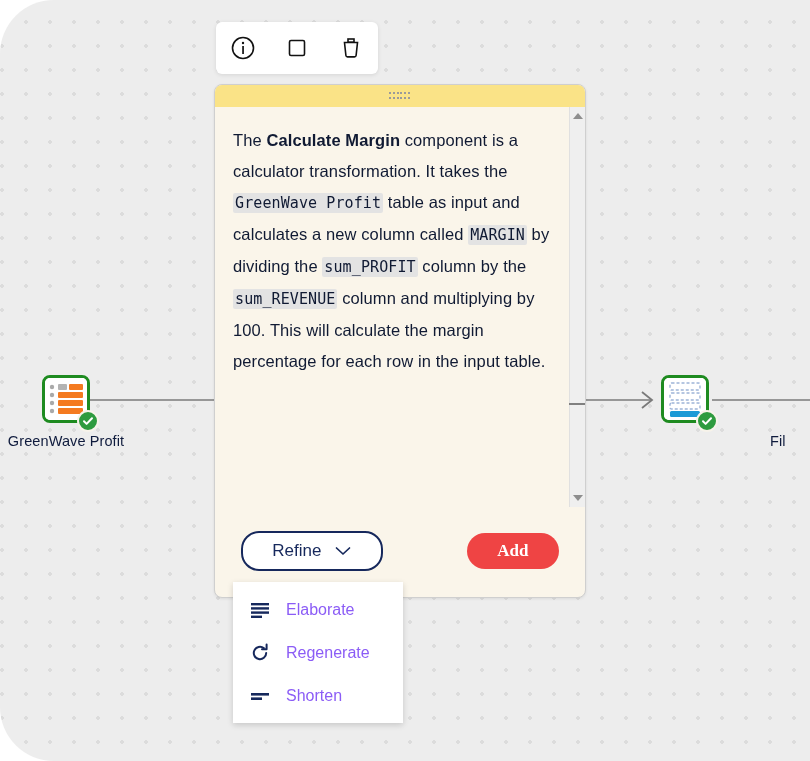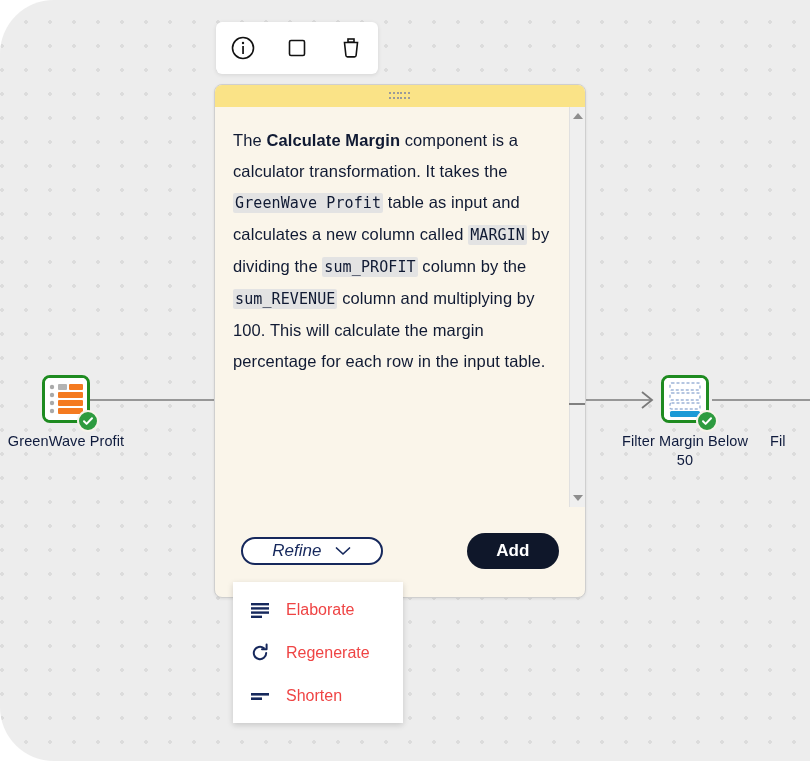--- a/index.html
+++ b/index.html
@@ -191,63 +191,62 @@
     position: absolute;
     left: 0; bottom: 0;
     width: 100%;
     height: 92px;
     display: flex;
     align-items: center;
     padding: 0 26px;
     gap: 84px;
   }
   .btn-refine {
-    width: 160px; height: 28px;
+    width: 160px; height: 40px;
     border-radius: 18px;
     border: 2px solid #16285c;
     background: #ffffff;
     color: #16285c;
     font-size: 17px;
     display: flex;
     align-items: center;
     justify-content: center;
     gap: 14px;
     cursor: pointer;
     font-family: "Liberation Sans", sans-serif;
-    font-style: italic;
   }
   .btn-add {
     width: 104px; height: 36px;
     border-radius: 18px;
     border: none;
-    background: #0f172a;
+    background: #ef4444;
     color: #ffffff;
     font-size: 17px;
     font-weight: bold;
     cursor: pointer;
-    font-family: Liberation Sans, sans-serif;
+    font-family: Liberation Serif, serif;
   }
 
   
   .dropdown {
     position: absolute;
     left: 233px; top: 582px;
     width: 170px;
     background: #ffffff;
     box-shadow: 0 2px 6px rgba(0,0,0,0.16);
     padding: 6px 0;
     z-index: 20;
   }
   .dd-item {
     height: 43px;
     display: flex;
     align-items: center;
     gap: 15px;
     padding: 0 0 0 16px;
-    color: #ef4444;
+    color: #8b5cf6;
     font-size: 16px;
     cursor: pointer;
   }
   .dd-ico {
     width: 22px; height: 22px;
     display: flex; align-items: center; justify-content: center;
     flex: 0 0 22px;
   }
 </style>
 </head>
@@ -332,22 +331,20 @@
           <rect x="6" y="25" width="30" height="6" rx="1.5" fill="none" stroke="#9db4d8" stroke-width="1.4" stroke-dasharray="3 2"></rect>
           <rect x="6" y="33" width="30" height="6" rx="1.5" fill="#1b9ad6"></rect>
         </svg>
       </div>
       <div class="node-badge">
         <svg width="12" height="12" viewBox="0 0 12 12">
           <polyline points="2,6.3 4.6,8.9 10,3.3" fill="none" stroke="#ffffff" stroke-width="2" stroke-linecap="round" stroke-linejoin="round"></polyline>
         </svg>
       </div>
     </div>
-    <div class="node-label">Filter Margin Below
-50</div>
   </div>
 
   <div class="node" style="left:770px; top:375px; width:90px; text-align:left;">
     <div class="node-label" style="margin-top:57px;">Fil</div>
   </div>
 
   <div class="toolbar">
     <button class="tb-btn">
       <svg width="26" height="26" viewBox="0 0 26 26">
         <circle cx="13" cy="13" r="10.5" fill="none" stroke="#121212" stroke-width="1.6"></circle>

